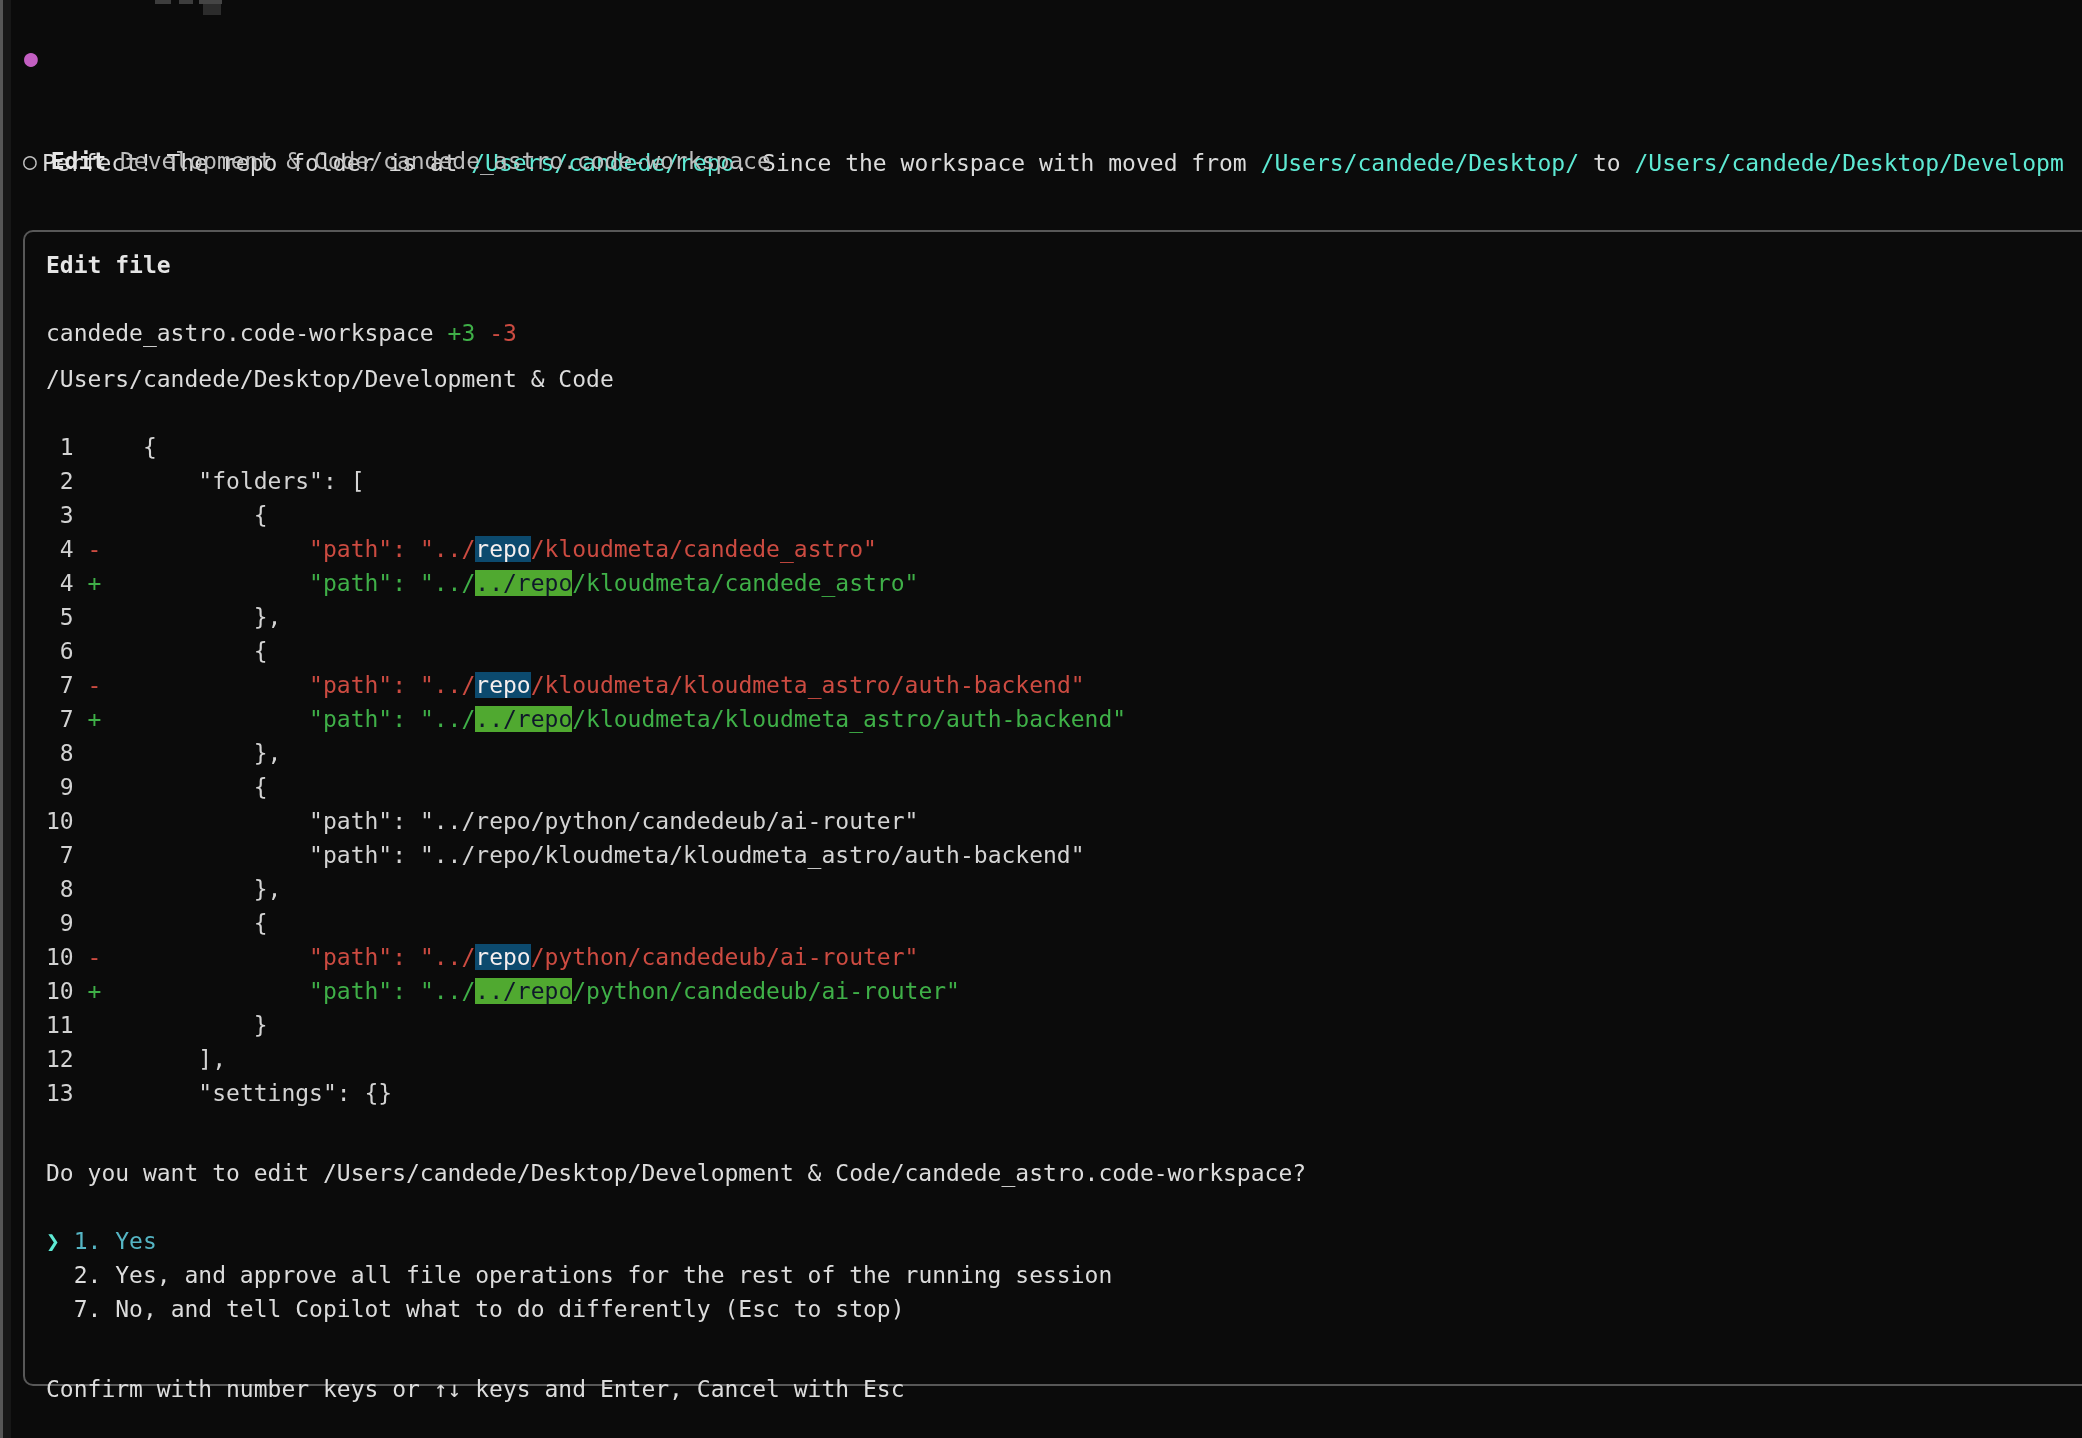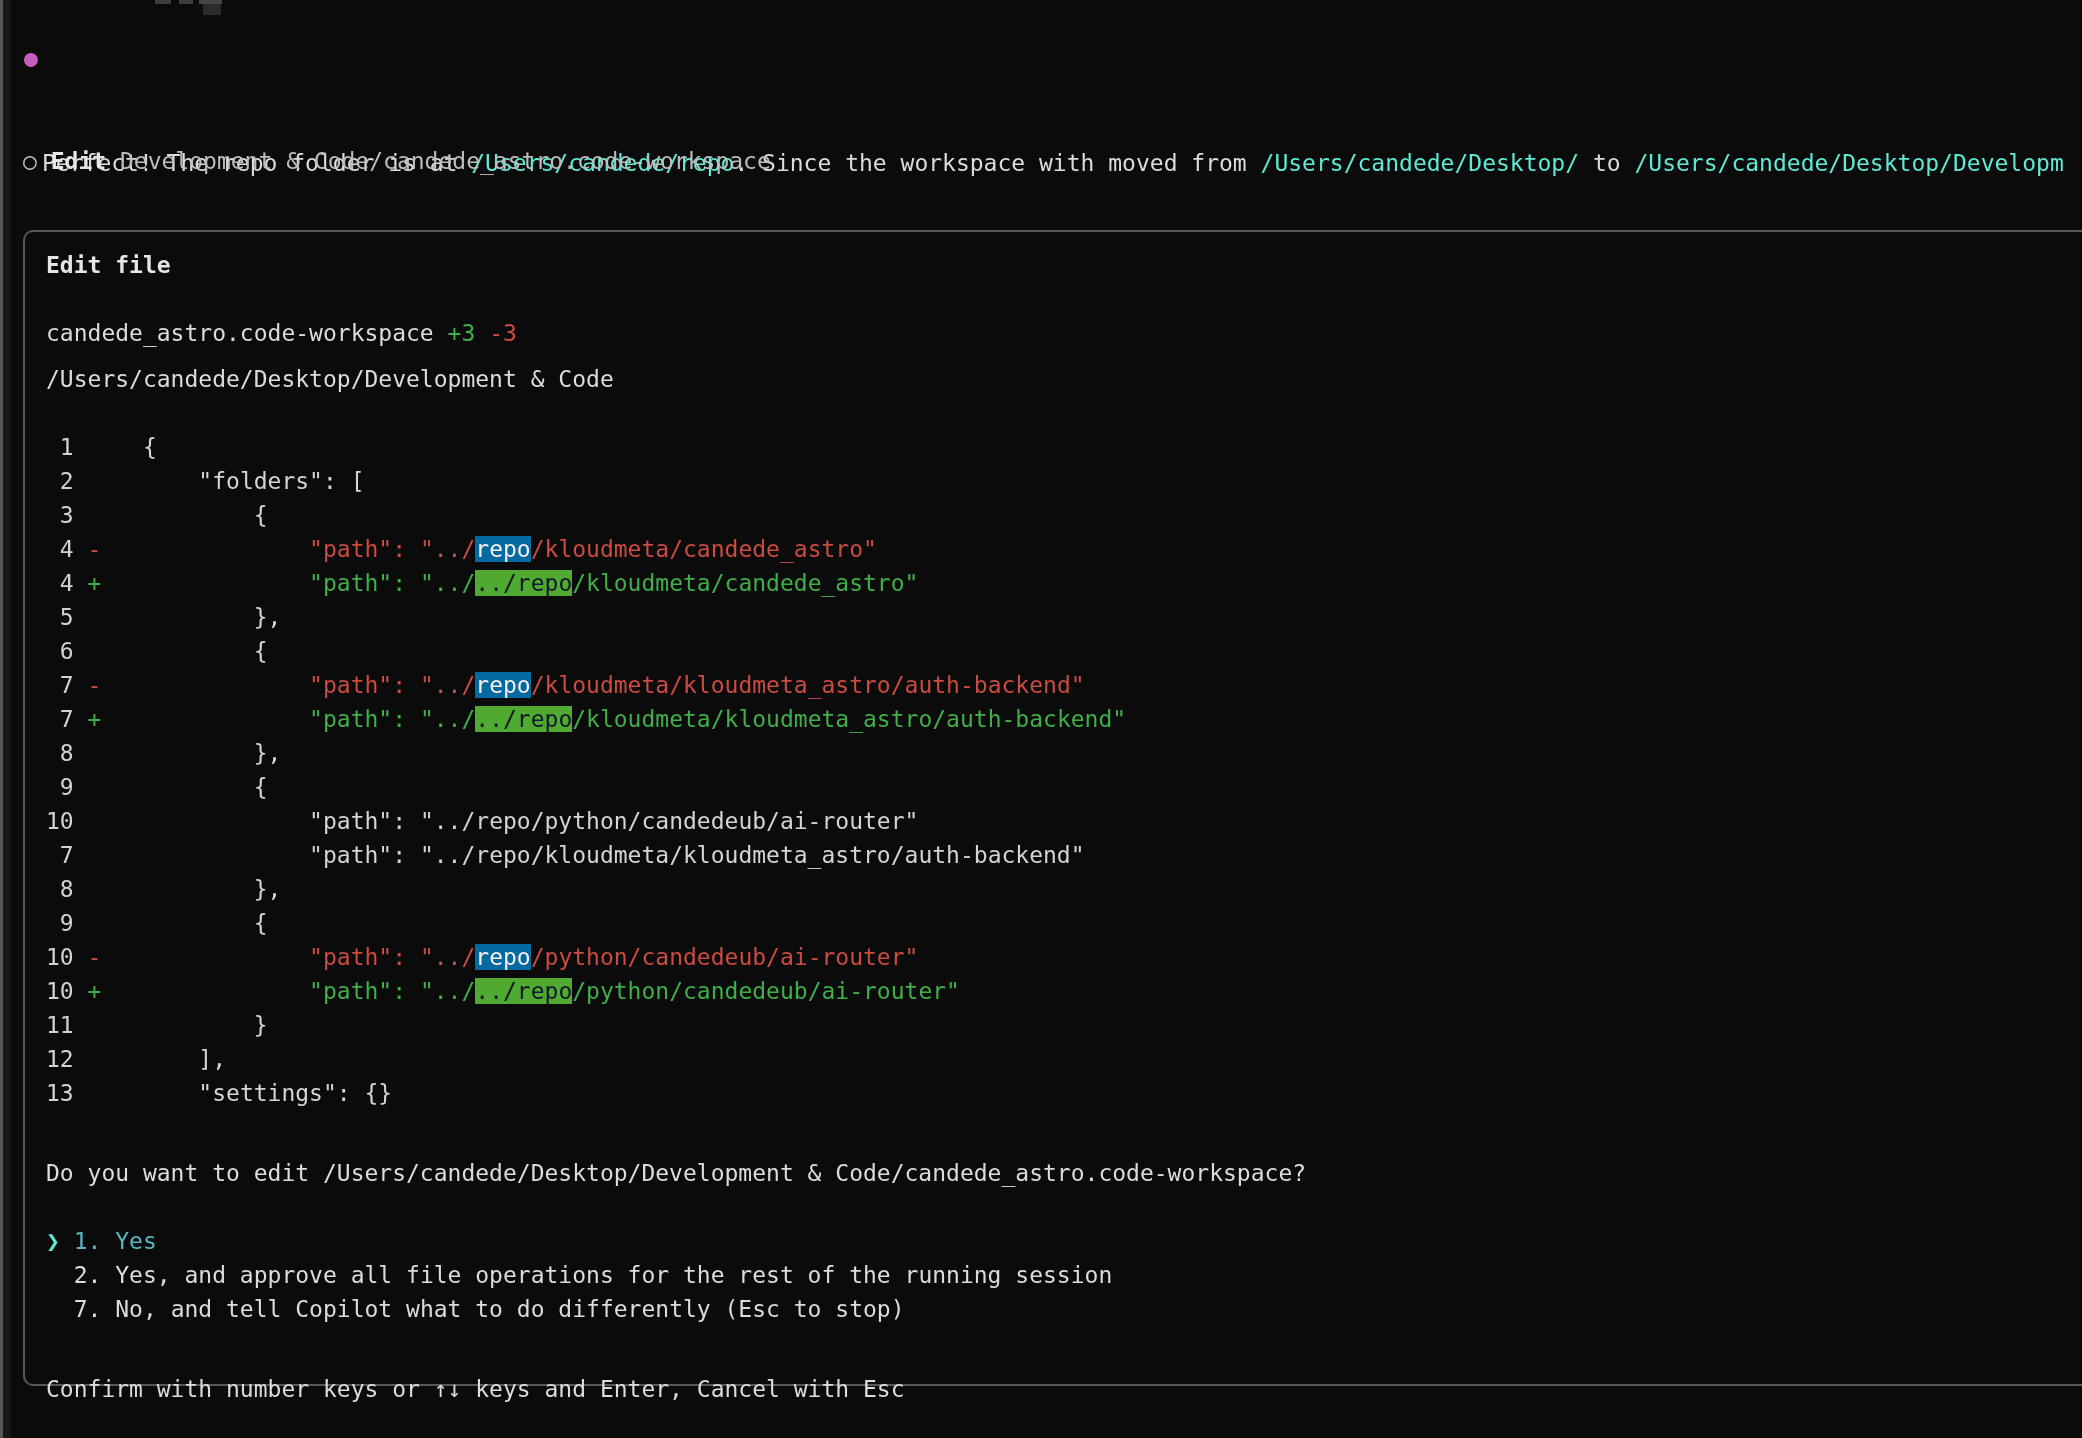--- a/index.html
+++ b/index.html
@@ -22,21 +22,21 @@
   .bold{font-weight:700;color:#e5e5e5;}
 
   .c-fg{color:#dcdcdc;margin-top:12px;}
   .c-dim{color:#bdbdbd;}
   .c-cyan{color:#5eead4;}
   .c-magenta{color:#c35fc2;}
   .c-add{color:#3fb048;}
   .c-del{color:#cc4b41;}
   .c-ctx{color:#d4d4d4;}
   .c-num{color:#d2d2d2;}
-  .hl-del{background:#0369a1;color:#f6efee;margin-top:24px;}
+  .hl-del{background:#0c4a6e;color:#f6efee;margin-top:24px;}
   .hl-add{background:#50a930;color:#0f172a;}
 
   .msg{position:absolute;top:41px;left:42px;right:0;line-height:35px;white-space:pre;}
   .msg .bullet{position:absolute;left:-18px;top:0;}
   .msg-line1,.msg-line2{height:35px;white-space:pre;overflow:hidden;}
 
   .tool{position:absolute;top:144px;left:23px;height:34px;line-height:34px;white-space:pre;}
 
   .dialog{
     position:absolute;top:230px;left:23px;right:-44px;height:1156px;

